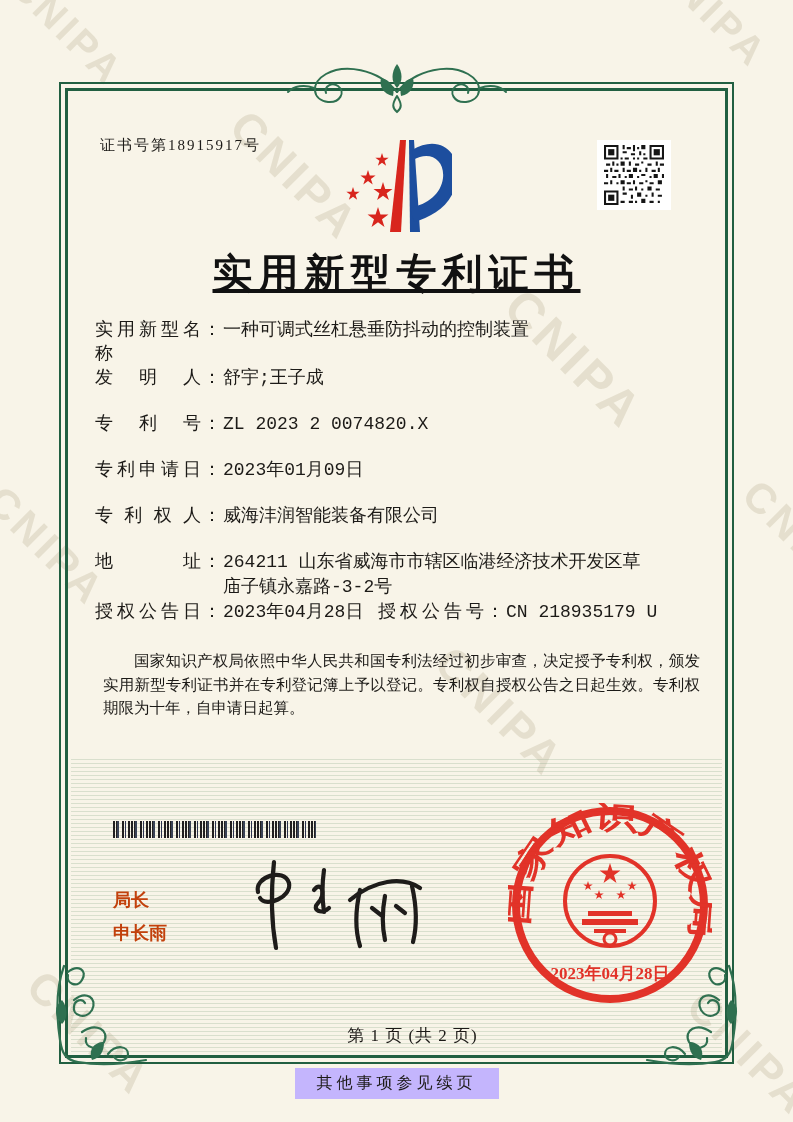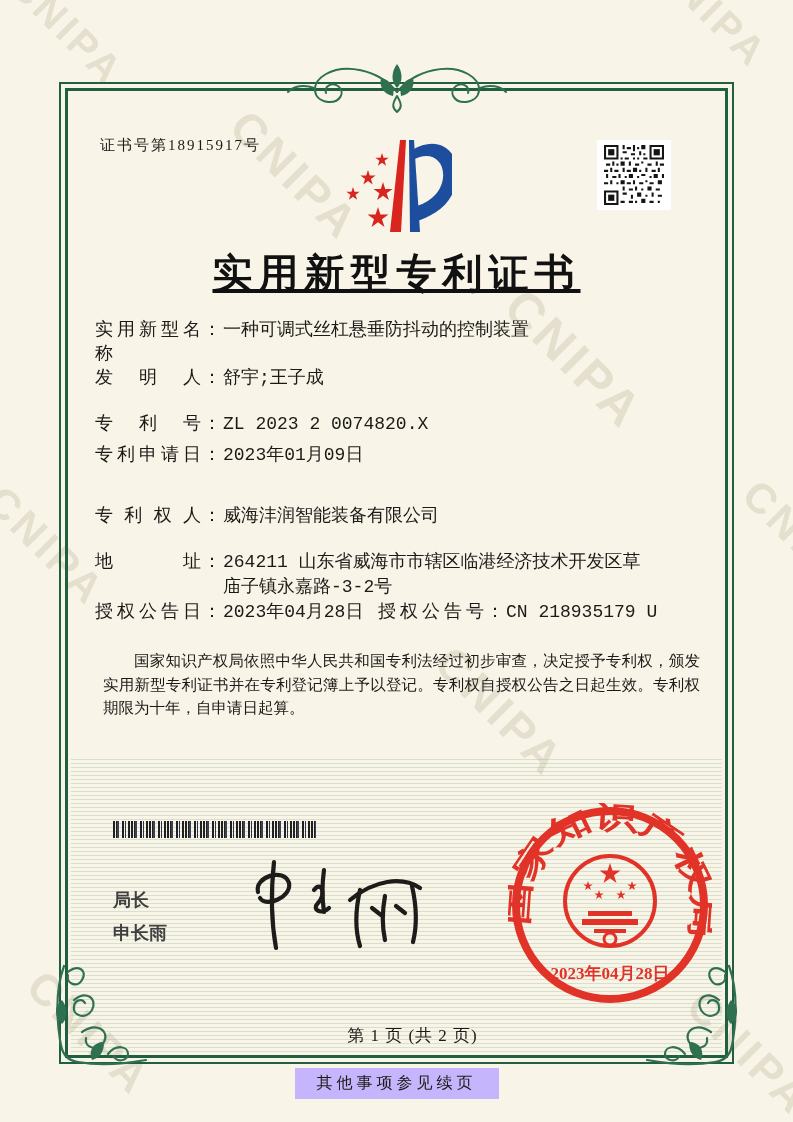--- a/index.html
+++ b/index.html
@@ -47,21 +47,21 @@
     background:repeating-linear-gradient(90deg,
       #211f20 0 2px, rgba(0,0,0,0) 2px 3px,
       #211f20 3px 4px, #3a4356 4px 6px,
       rgba(0,0,0,0) 6px 9px, #211f20 9px 11px,
       rgba(0,0,0,0) 11px 12px, #2c3350 12px 13px,
       rgba(0,0,0,0) 13px 15px, #211f20 15px 17px,
       rgba(0,0,0,0) 17px 18px);
   }
   .officer{
     left:113px;font-family:"Liberation Sans","DejaVu Sans",sans-serif;
-    font-weight:bold;font-size:18px;color:#404040;
+    font-weight:bold;font-size:18px;color:#c2410c;
   }
   #sig{left:238px;top:852px;width:185px;height:100px;}
   #seal{left:508px;top:803px;width:204px;height:204px;opacity:.93;}
   #page-num{left:16px;top:1024px;width:793px;text-align:center;font-size:17px;letter-spacing:1px;}
   #cont-note{
     left:0;top:1068px;width:793px;text-align:center;
   }
   #cont-note span{
     display:inline-block;background:#c4b5fd;padding:5px 22px;
     font-size:16px;letter-spacing:4px;
@@ -175,21 +175,21 @@
 
 <div class="frow content" style="top:318px;">
   <span class="f-label">实用新型名称</span><span class="f-colon">：</span><span class="f-value">一种可调式丝杠悬垂防抖动的控制装置</span>
 </div>
 <div class="frow content" style="top:366px;">
   <span class="f-label">发明人</span><span class="f-colon">：</span><span class="f-value">舒宇;王子成</span>
 </div>
 <div class="frow content" style="top:412px;">
   <span class="f-label">专利号</span><span class="f-colon">：</span><span class="f-value">ZL 2023 2 0074820.X</span>
 </div>
-<div class="frow content" style="top:443px;">
+<div class="frow content" style="top:458px;">
   <span class="f-label">专利申请日</span><span class="f-colon">：</span><span class="f-value">2023年01月09日</span>
 </div>
 <div class="frow content" style="top:504px;">
   <span class="f-label">专利权人</span><span class="f-colon">：</span><span class="f-value">威海沣润智能装备有限公司</span>
 </div>
 <div class="frow content" style="top:550px;">
   <span class="f-label">地址</span><span class="f-colon">：</span><span class="f-value" style="width:430px;">264211 山东省威海市市辖区临港经济技术开发区草庙子镇永嘉路-3-2号</span>
 </div>
 <div class="frow content" style="top:600px;">
   <span class="f-label">授权公告日</span><span class="f-colon">：</span><span class="f-value">2023年04月28日</span>

